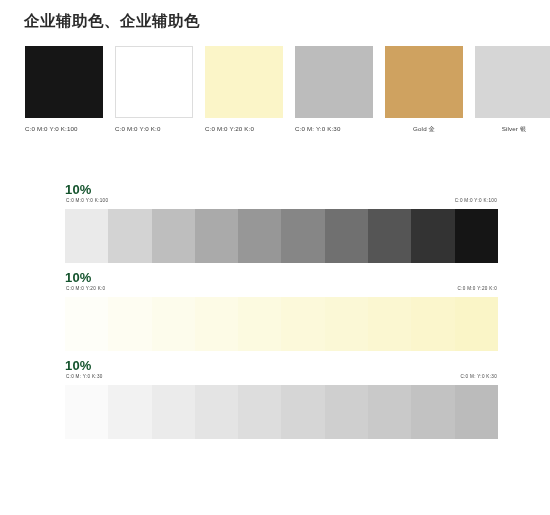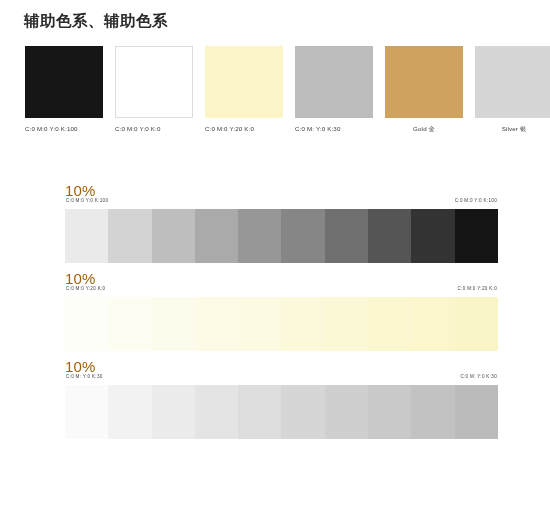--- a/index.html
+++ b/index.html
@@ -68,23 +68,23 @@
     width: 433px;
   }
   .ramp-head {
     position: relative;
     height: 27px;
   }
   .ramp-percent {
     position: absolute;
     left: 0;
     top: 0;
-    font-size: 15px;
-    font-weight: 400;
-    color: #a16207;
+    font-size: 13px;
+    font-weight: 700;
+    color: #14532d;
     letter-spacing: 0.2px;
   }
   .ramp-code-left {
     position: absolute;
     left: 1px;
     top: 16px;
     font-size: 4.6px;
     color: #444444;
     letter-spacing: 0.3px;
     white-space: nowrap;
@@ -105,21 +105,21 @@
     height: 54px;
   }
   .ramp-step {
     flex: 1 1 0;
     height: 100%;
   }
 </style>
 </head>
 <body>
 
-<div class="page-title">辅助色系、辅助色系</div>
+<div class="page-title">企业辅助色、企业辅助色</div>
 
 <div class="swatch-row" id="swatch-row">
     <div class="swatch-cell" style="left: 0px;">
       <div class="swatch-chip" style="background: rgb(22, 22, 22);"></div>
       <div class="swatch-caption">C:0 M:0 Y:0 K:100</div>
     </div>
     <div class="swatch-cell" style="left: 90px;">
       <div class="swatch-chip bordered" style="background: rgb(255, 255, 255);"></div>
       <div class="swatch-caption">C:0 M:0 Y:0 K:0</div>
     </div>

